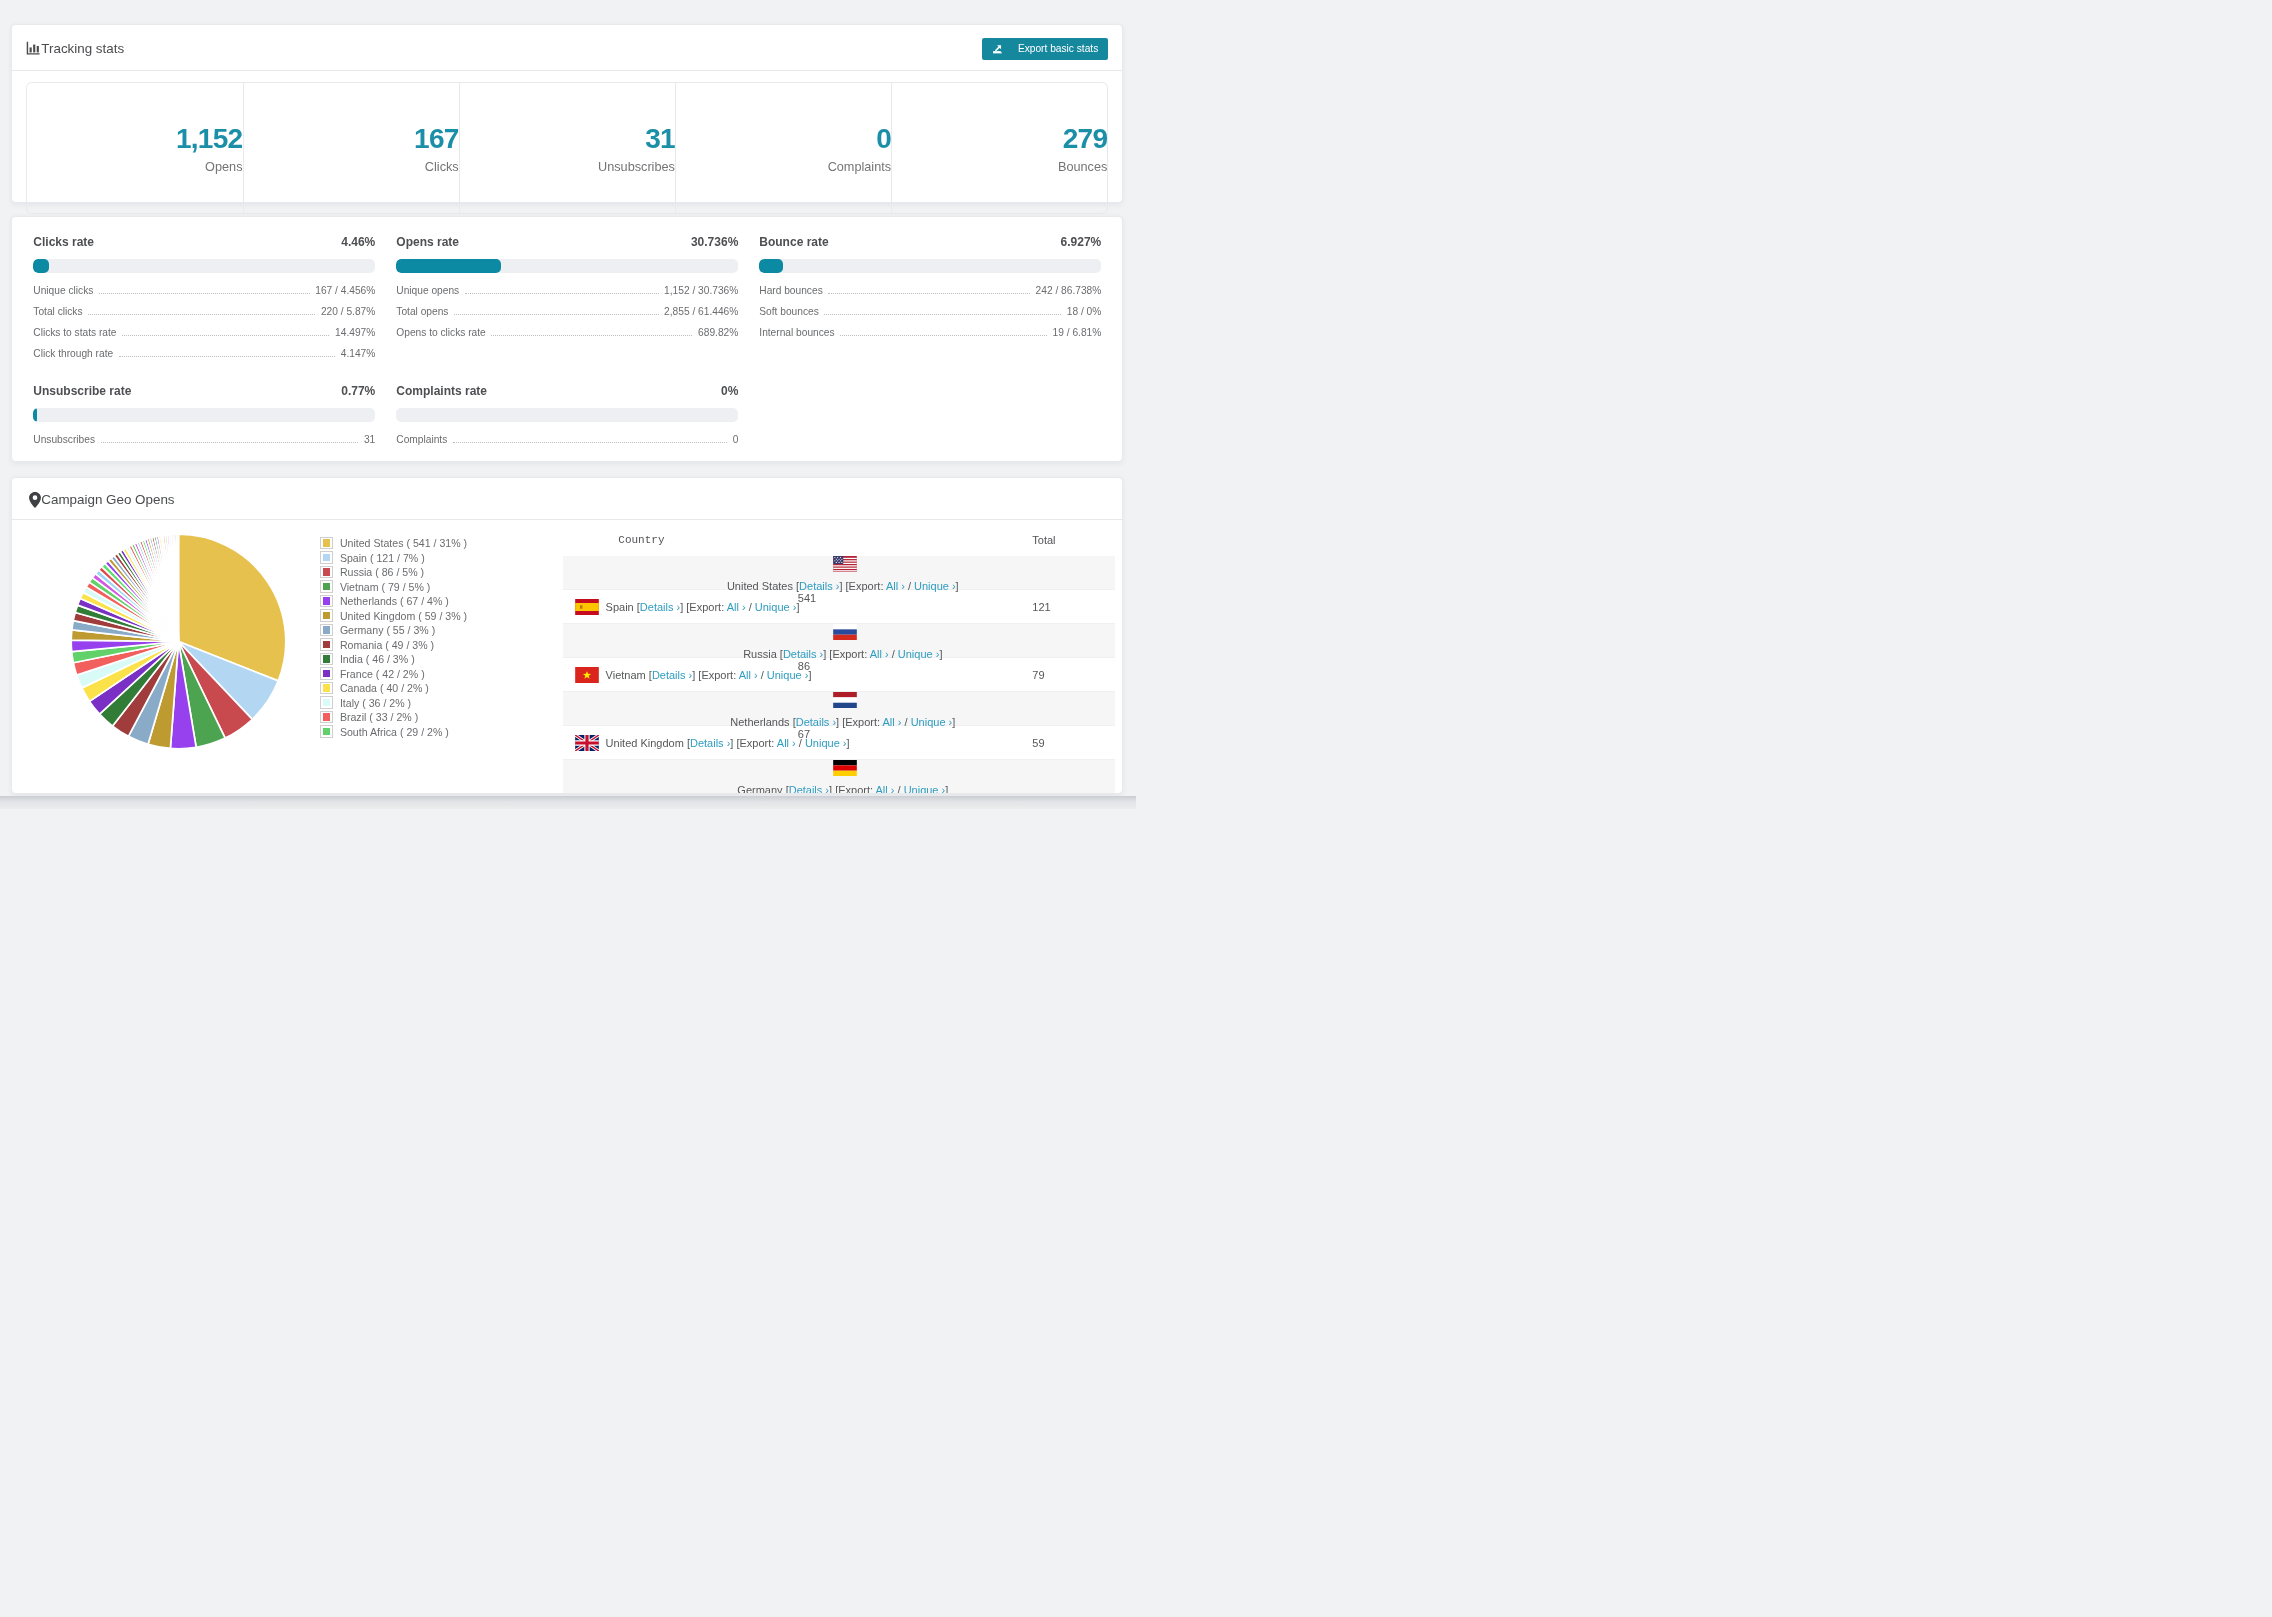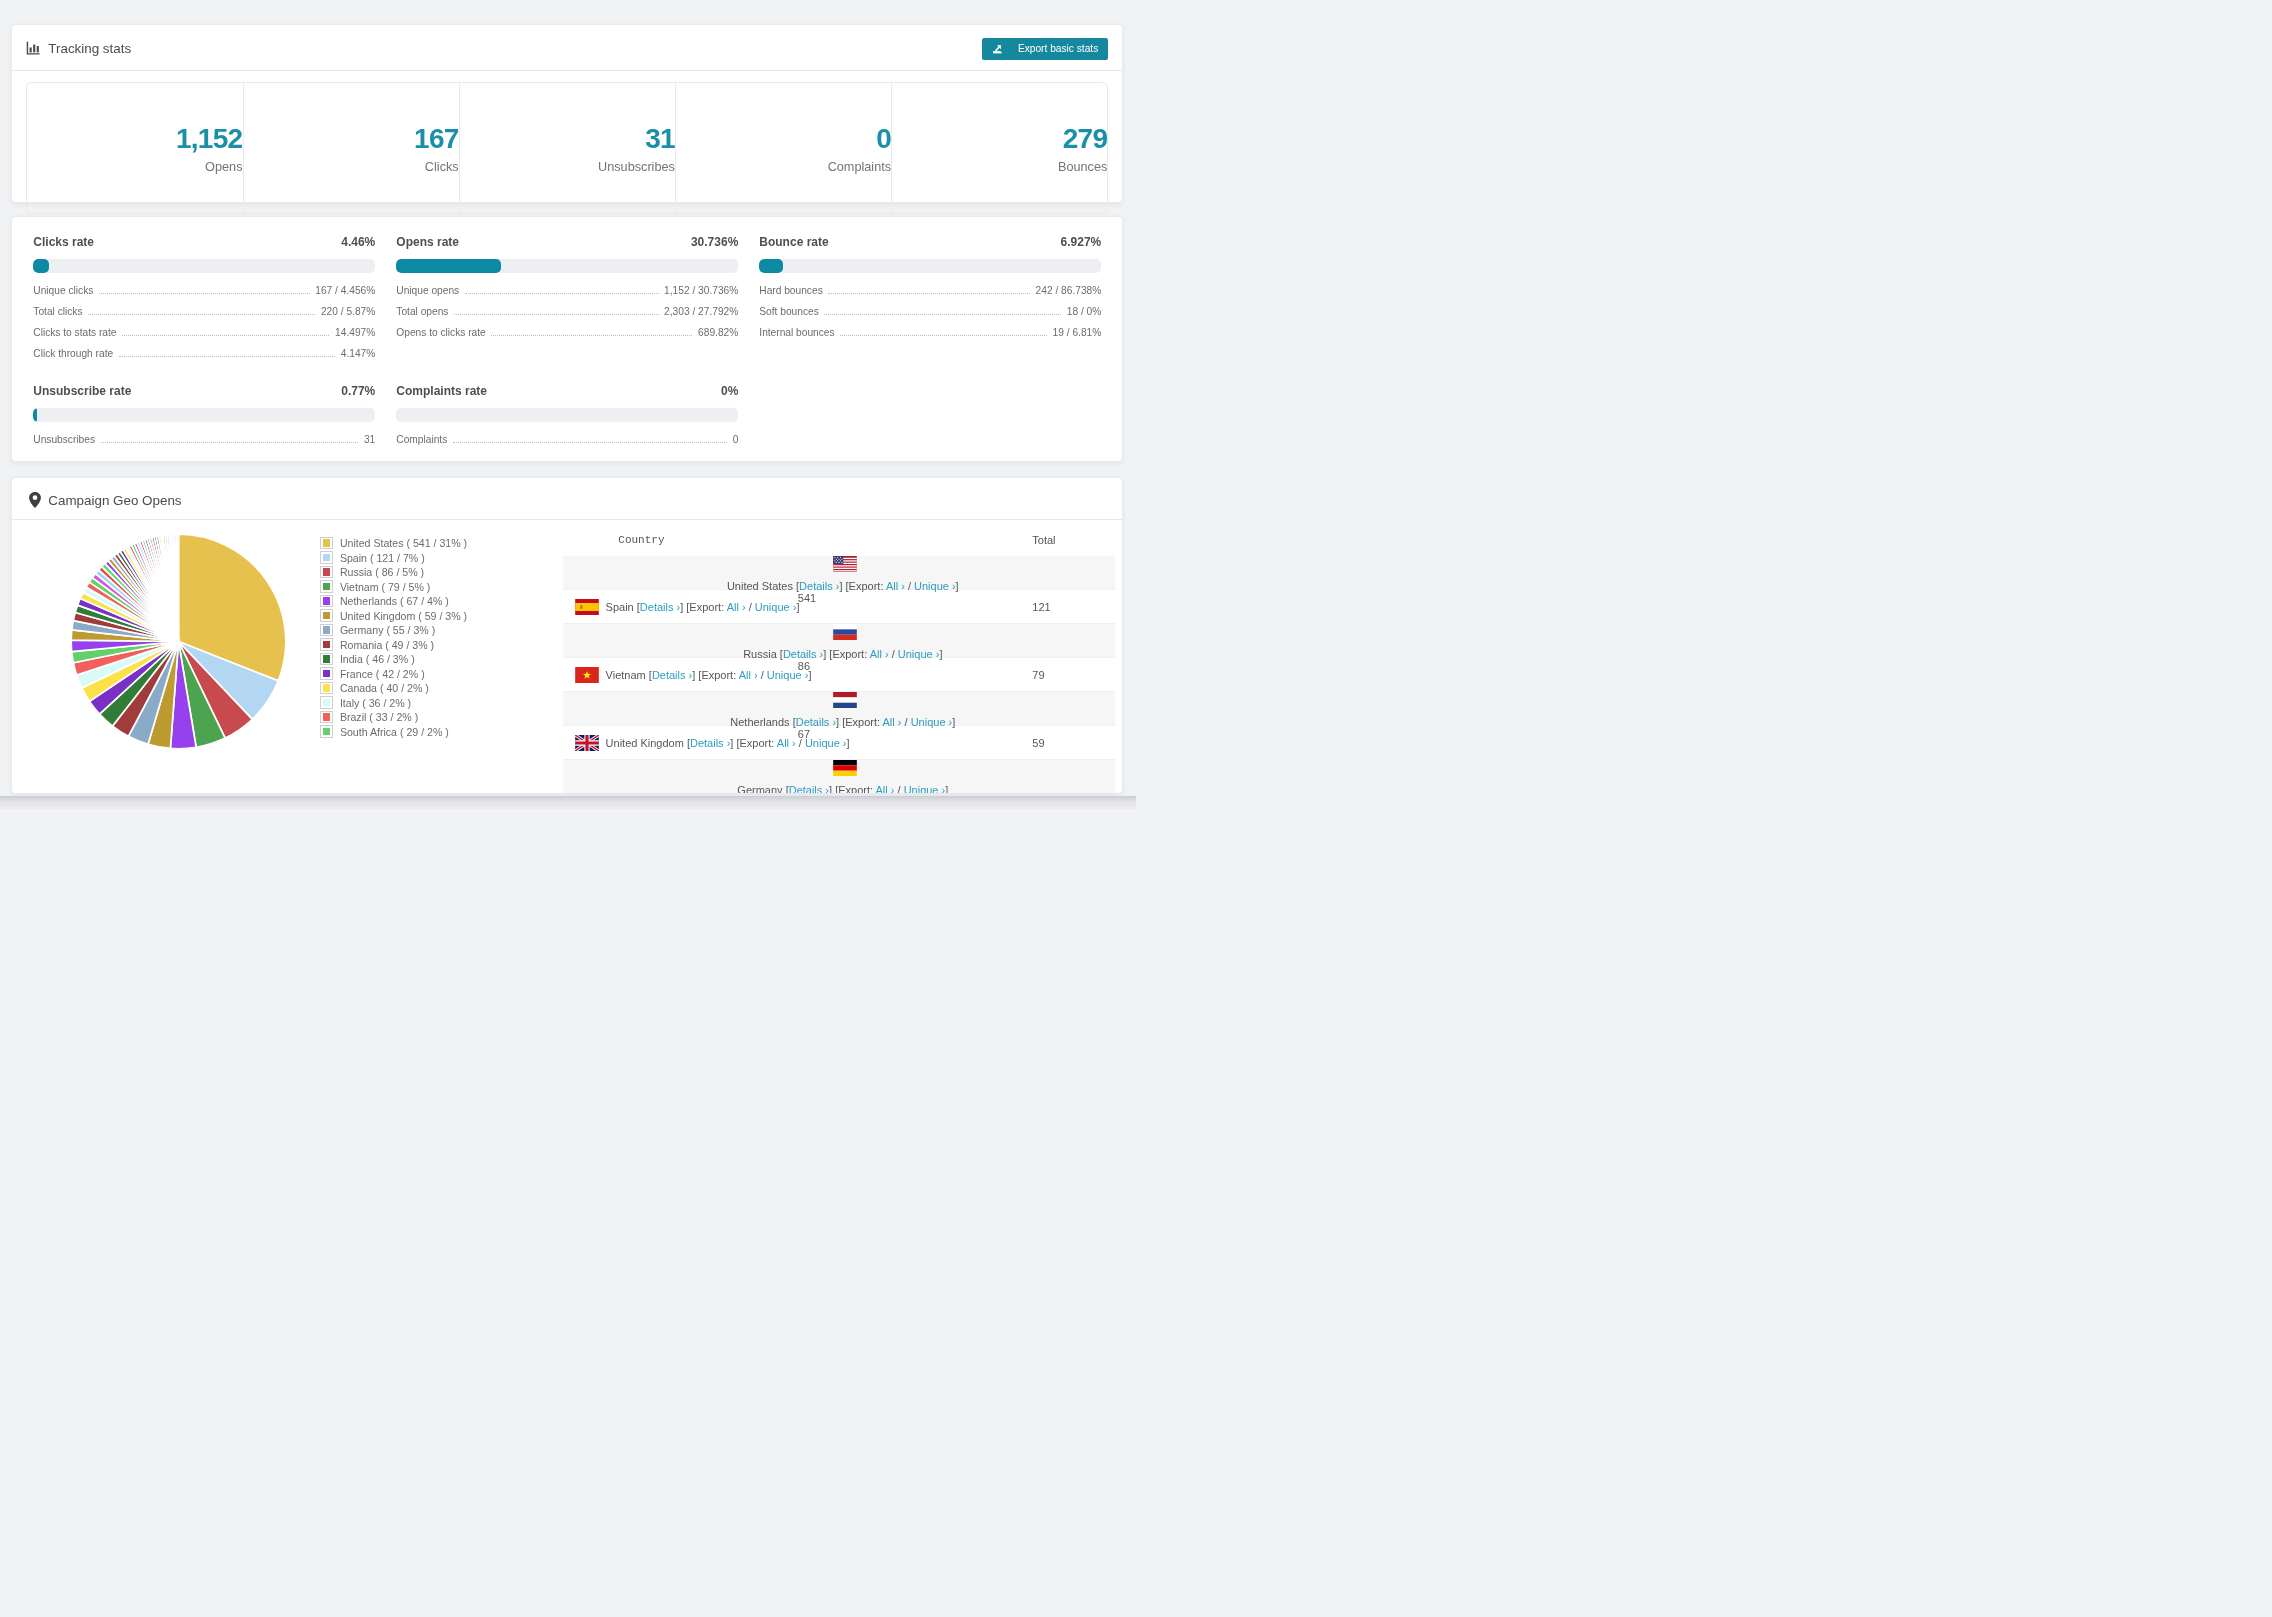--- a/index.html
+++ b/index.html
@@ -16,21 +16,21 @@
     box-shadow:0 1.4px 5.6px rgba(70,75,85,.07);
     box-sizing:border-box;
   }
   .card-tracking{top:24px;height:179px;}
   .card-rates{top:216px;height:246px;}
   .card-geo{top:477px;height:317px;overflow:hidden;}
   .card-head{
     display:flex;align-items:center;justify-content:space-between;
     padding:12.7px 14px 10px 14px;border-bottom:0.7px solid #e7e8ea;
   }
-  .title{display:flex;align-items:center;gap:7px;font-size:13.4px;color:#4a4b4d;}
+  .title{display:flex;align-items:flex-start;font-size:13.4px;color:#4a4b4d;}
   .icon{display:inline-flex;align-items:center;}
   .export-btn{
     display:flex;align-items:center;gap:15px;border:none;cursor:pointer;
     background:#15889e;color:#fff;font-family:inherit;font-size:10.2px;
     padding:5.6px 10px;border-radius:2.1px;line-height:1;
   }
   
   .stats-box{
     margin:11.3px 14px;height:130px;border:0.7px solid #e8e9eb;border-radius:5.6px;
     display:flex;
@@ -180,21 +180,21 @@
           </div>
           <div class="rate-rows">
             <div class="rrow">
               <span>Unique opens</span>
               <span class="lead"></span>
               <span class="rval">1,152 / 30.736%</span>
             </div>
             <div class="rrow">
               <span>Total opens</span>
               <span class="lead"></span>
-              <span class="rval">2,303 / 27.792%</span>
+              <span class="rval">2,855 / 61.446%</span>
             </div>
             <div class="rrow">
               <span>Opens to clicks rate</span>
               <span class="lead"></span>
               <span class="rval">689.82%</span>
             </div>
           </div>
         </div>
         <div class="rate-block">
           <div class="rate-head">

